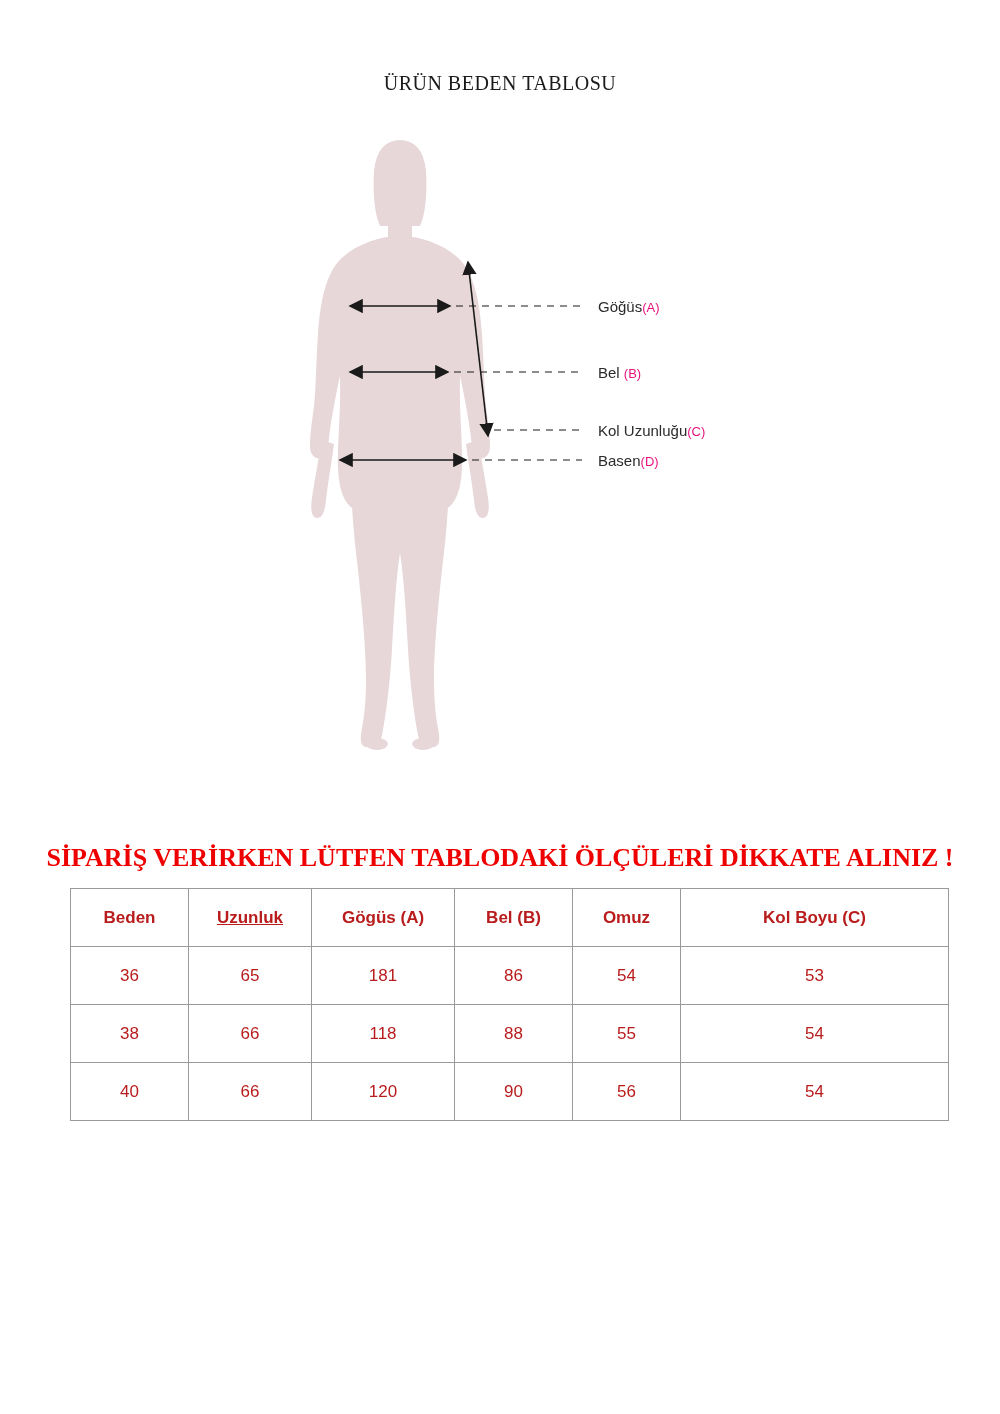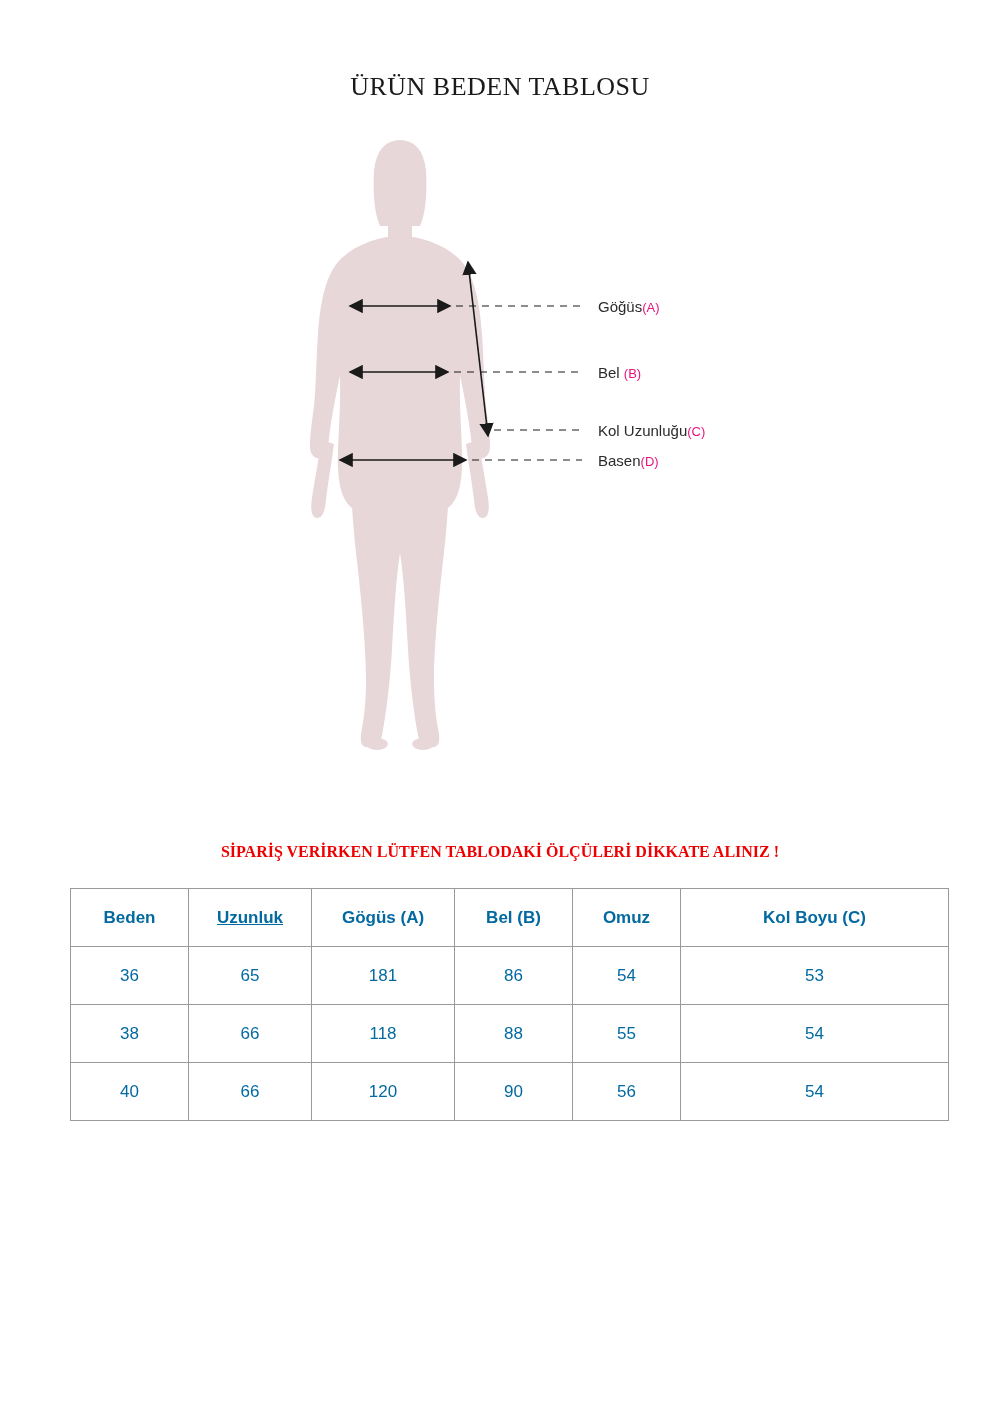--- a/index.html
+++ b/index.html
@@ -23,21 +23,21 @@
   }
 
   
   .doc-title {
     position: absolute;
     top: 72px;
     left: 0;
     width: 1000px;
     text-align: center;
     font-family: "Liberation Serif", serif;
-    font-size: 26px;
+    font-size: 20px;
     letter-spacing: 0.5px;
     color: #1a1a1a;
   }
 
   
   .figure-area {
     position: absolute;
     top: 140px;
     left: 0;
     width: 1000px;
@@ -74,41 +74,41 @@
     color: #ef0000;
   }
   .notice-sub {
     position: absolute;
     top: 843px;
     left: 0;
     width: 1000px;
     text-align: center;
     font-family: "Liberation Serif", serif;
     font-weight: bold;
-    font-size: 16px;
+    font-size: 26px;
     color: #ef0000;
   }
 
   
   .size-table {
     position: absolute;
     top: 888px;
     left: 70px;
     width: 860px;
     border-collapse: collapse;
     table-layout: fixed;
   }
   .size-table th,
   .size-table td {
     border: 1px solid #9a9a9a;
     height: 55px;
     text-align: center;
     vertical-align: middle;
     font-family: "Liberation Sans", sans-serif;
-    color: #0369a1;
+    color: #b91c1c;
   }
   .size-table th {
     font-size: 17px;
     font-weight: bold;
   }
   .size-table td {
     font-size: 17px;
     font-weight: normal;
   }
   .col-0 { width: 115px; }

